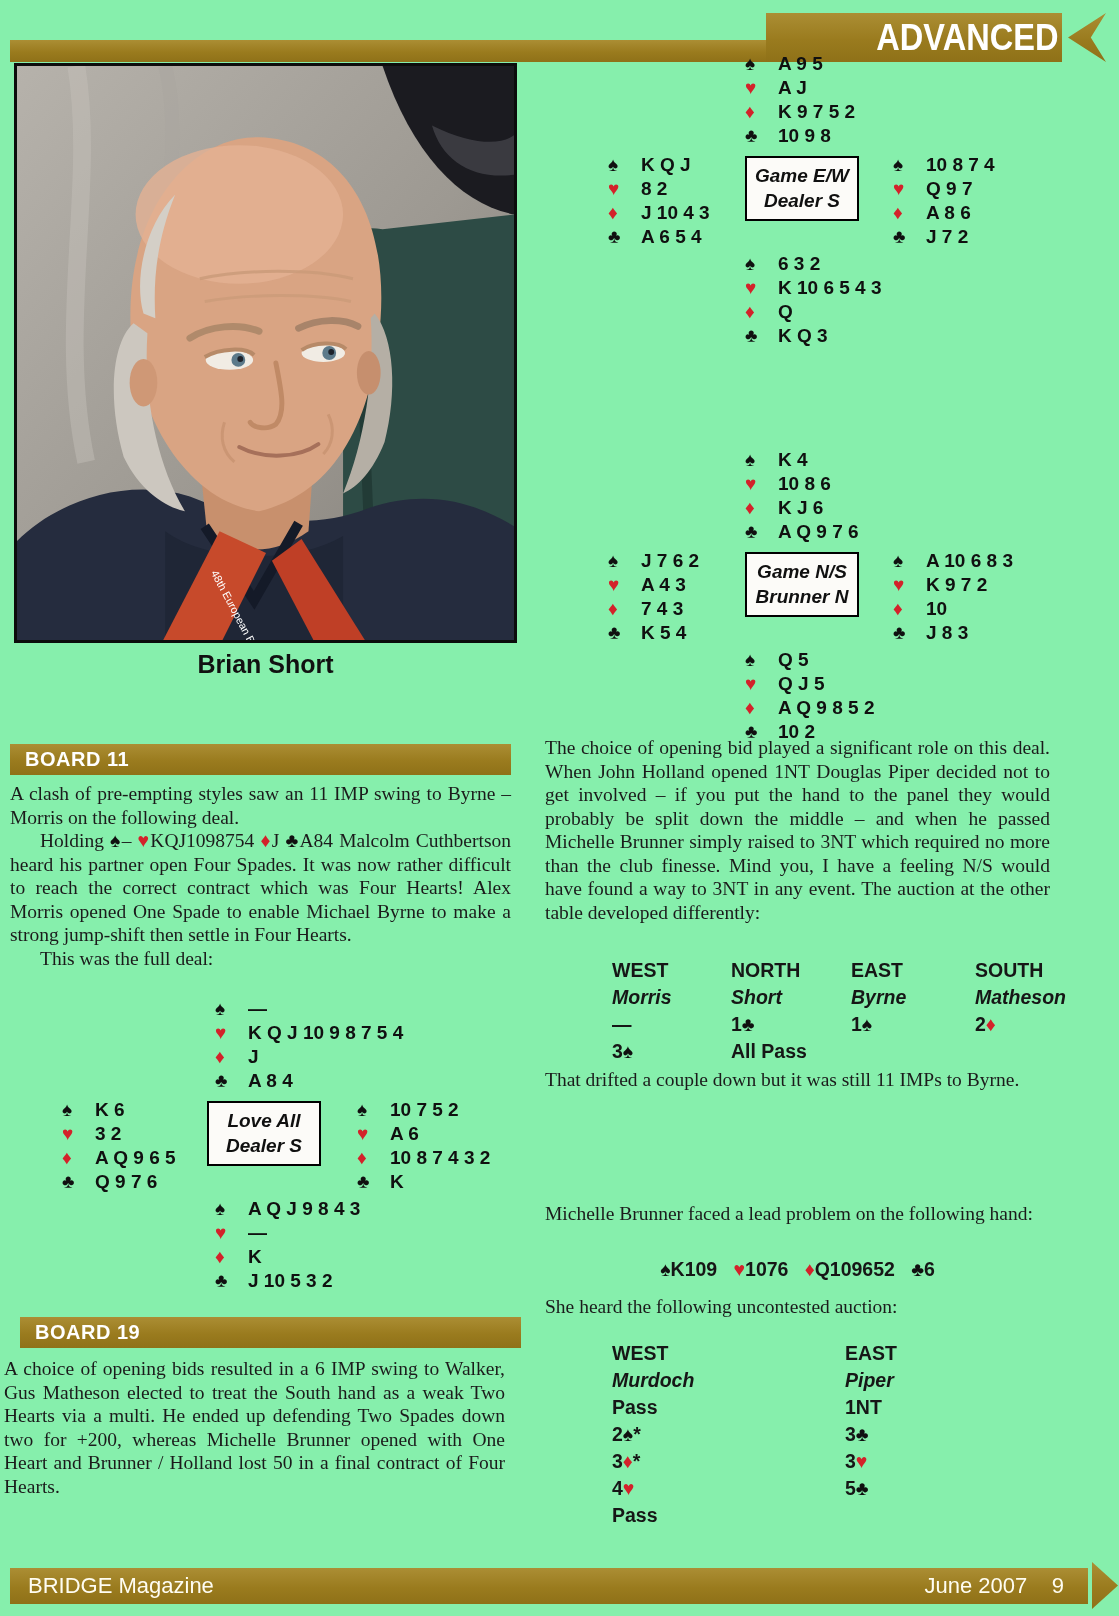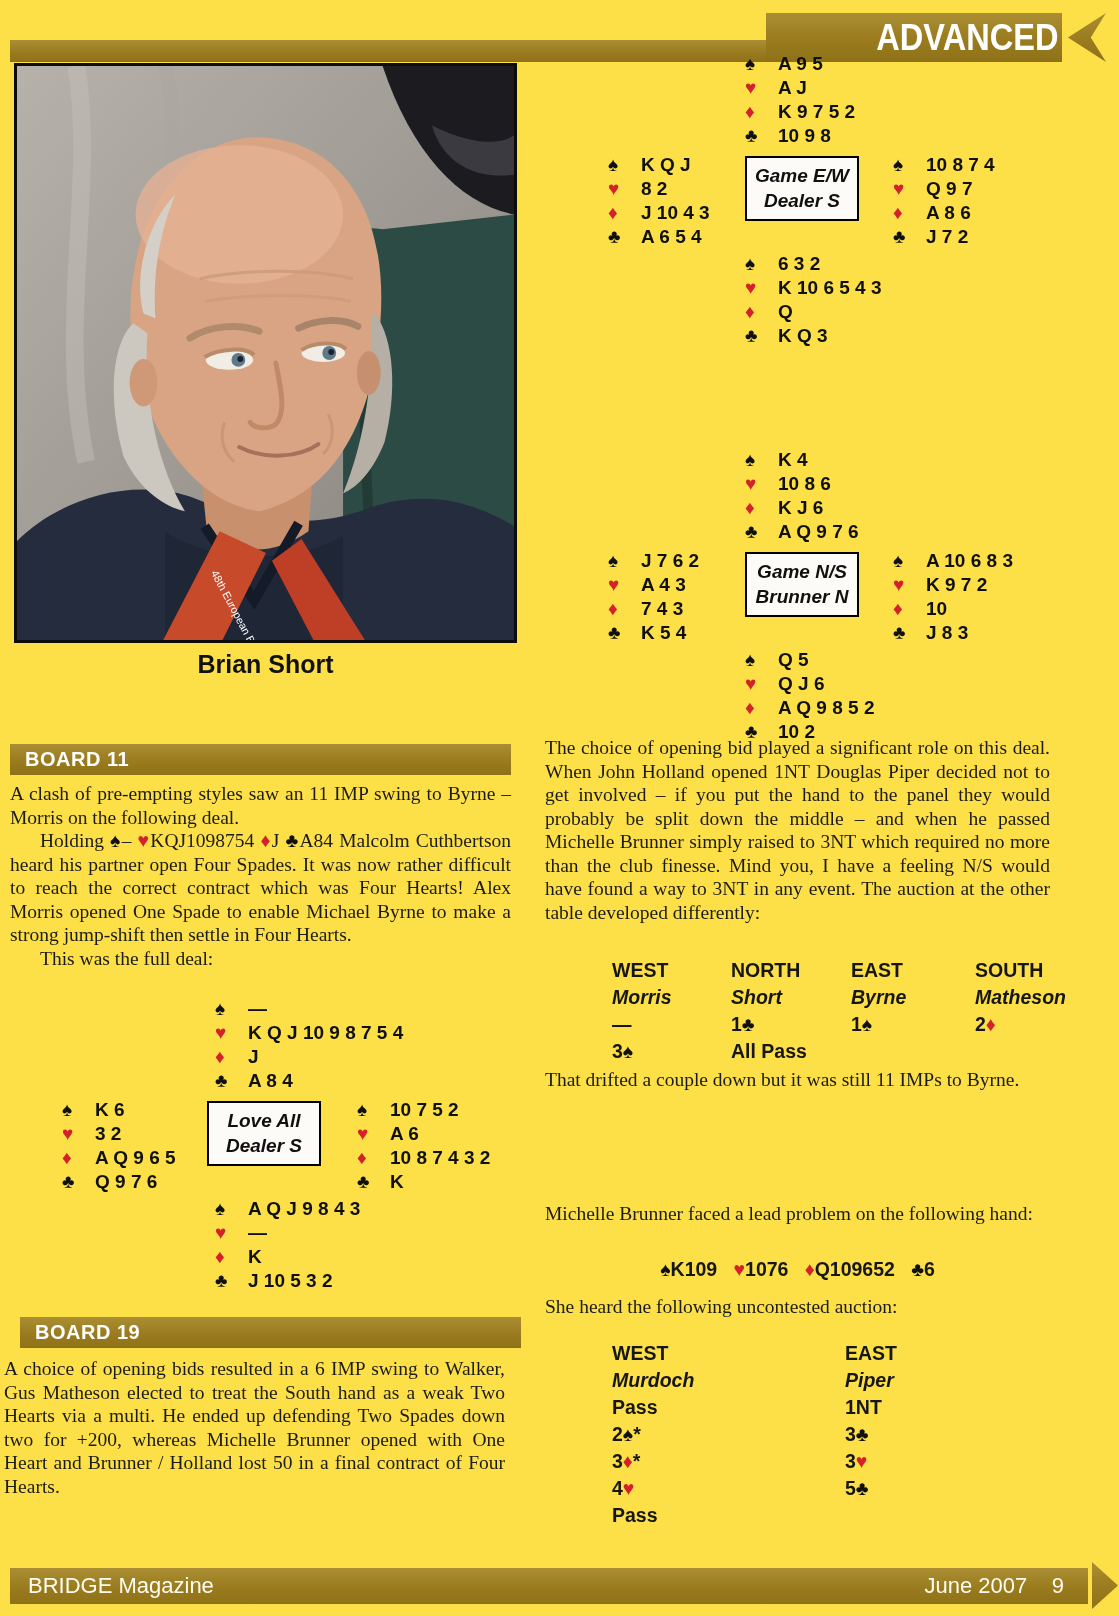--- a/index.html
+++ b/index.html
@@ -1,18 +1,18 @@
 <!DOCTYPE html>
 <html><head>
 <meta charset="utf-8">
 <style>
   html,body { margin:0; padding:0; background:#e8e6e1; }
   .page {
     position:relative; width:1119px; height:1616px; margin:0 auto;
-    background:#fde047; overflow:hidden;
+    background:#86efac; overflow:hidden;
     font-family:"Liberation Sans", sans-serif; color:#161616;
   }
   
   .gold { background:linear-gradient(180deg,#ab8e34 0%, #9a7b1e 55%, #8f7118 100%); }
   .banner-strip { position:absolute; left:10px; top:40px; width:756px; height:22px; }
   .banner-block { position:absolute; left:766px; top:13px; width:296px; height:49px;
     display:flex; align-items:center; justify-content:flex-end; }
   .banner-block span {
     color:#fff; font-weight:bold; font-size:37px; letter-spacing:0px;
     transform:scaleX(.88); transform-origin:100% 50%; padding-right:4px; line-height:49px;
@@ -182,21 +182,21 @@
       </div>
       <div class="hand east">
         <div class="hl"><span class="sym">♠</span><span>A 10 6 8 3</span></div>
         <div class="hl"><span class="sym r">♥</span><span>K 9 7 2</span></div>
         <div class="hl"><span class="sym r">♦</span><span>10</span></div>
         <div class="hl"><span class="sym">♣</span><span>J 8 3</span></div>
       </div>
     </div>
     <div class="hand south">
       <div class="hl"><span class="sym">♠</span><span>Q 5</span></div>
-      <div class="hl"><span class="sym r">♥</span><span>Q J 6</span></div>
+      <div class="hl"><span class="sym r">♥</span><span>Q J 5</span></div>
       <div class="hl"><span class="sym r">♦</span><span>A Q 9 8 5 2</span></div>
       <div class="hl"><span class="sym">♣</span><span>10 2</span></div>
     </div>
   </div>
 
   <div class="board-bar gold" style="left:10px; top:744px; width:501px;">
     <span>BOARD 11</span>
   </div>
   <div class="tblock" style="left:10px; top:782px; width:501px;">
     <p>A clash of pre-empting styles saw an 11 IMP swing to Byrne – Morris on the following deal.</p>

